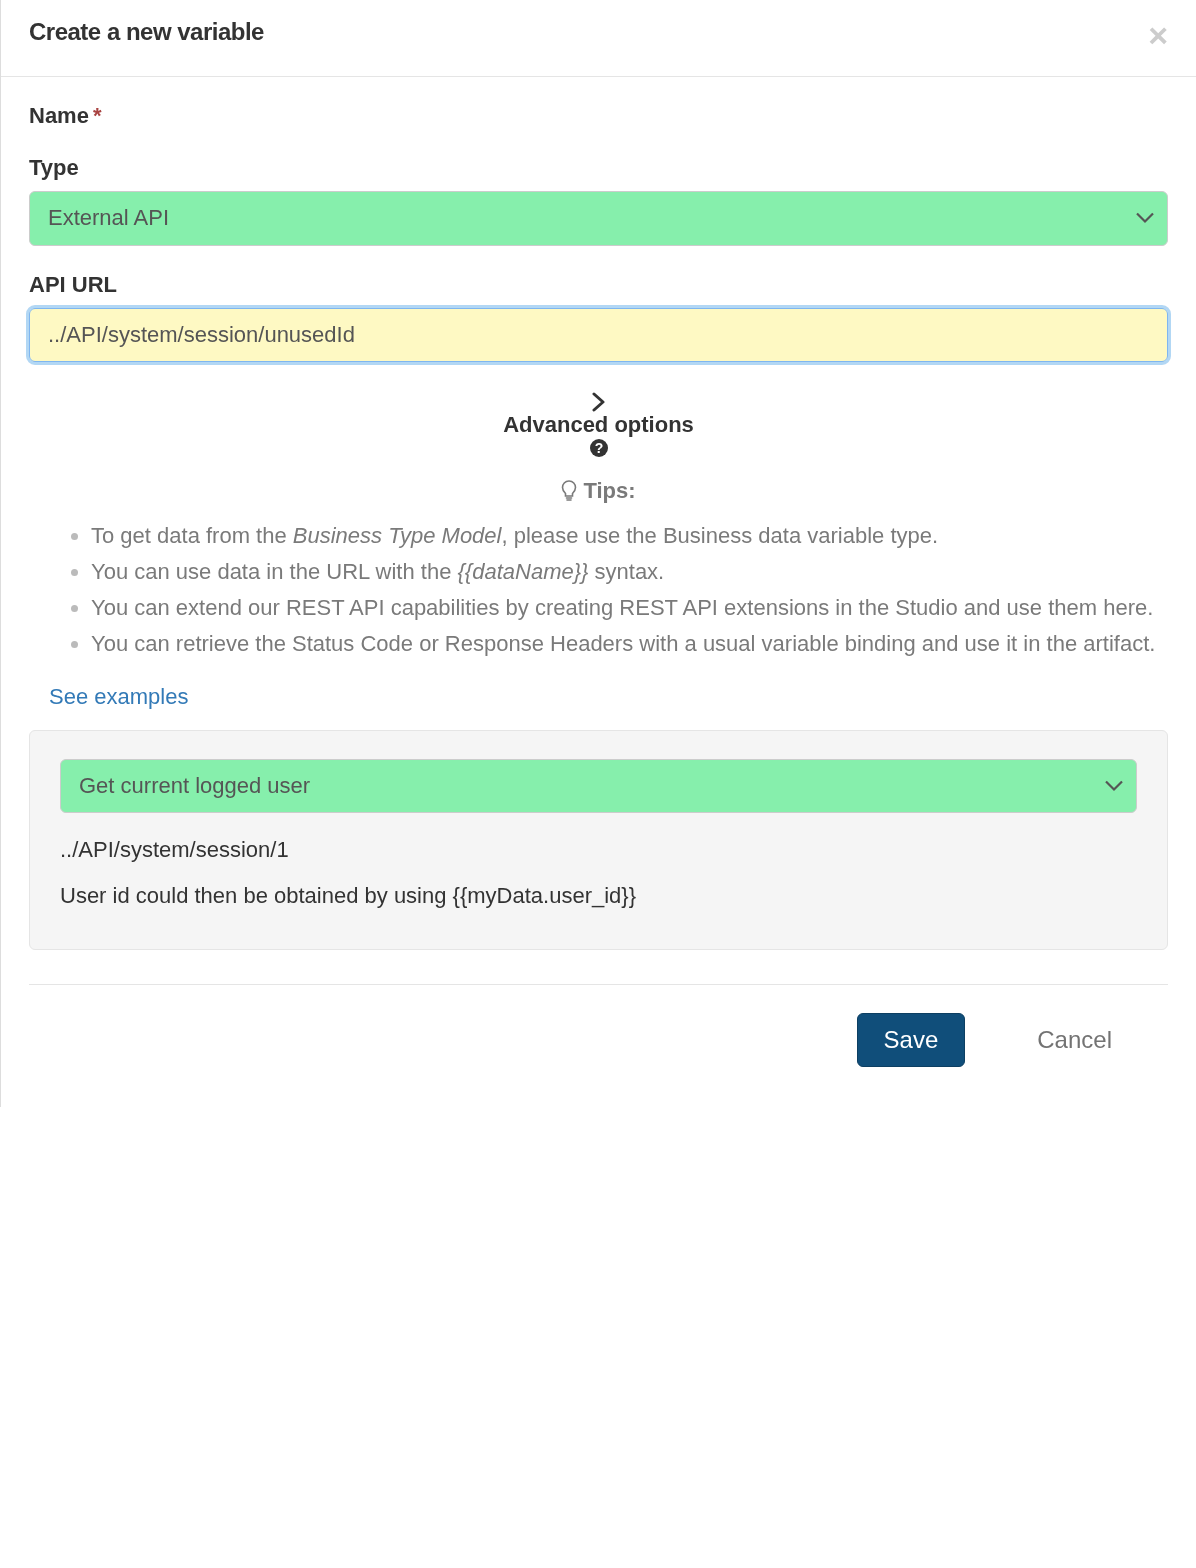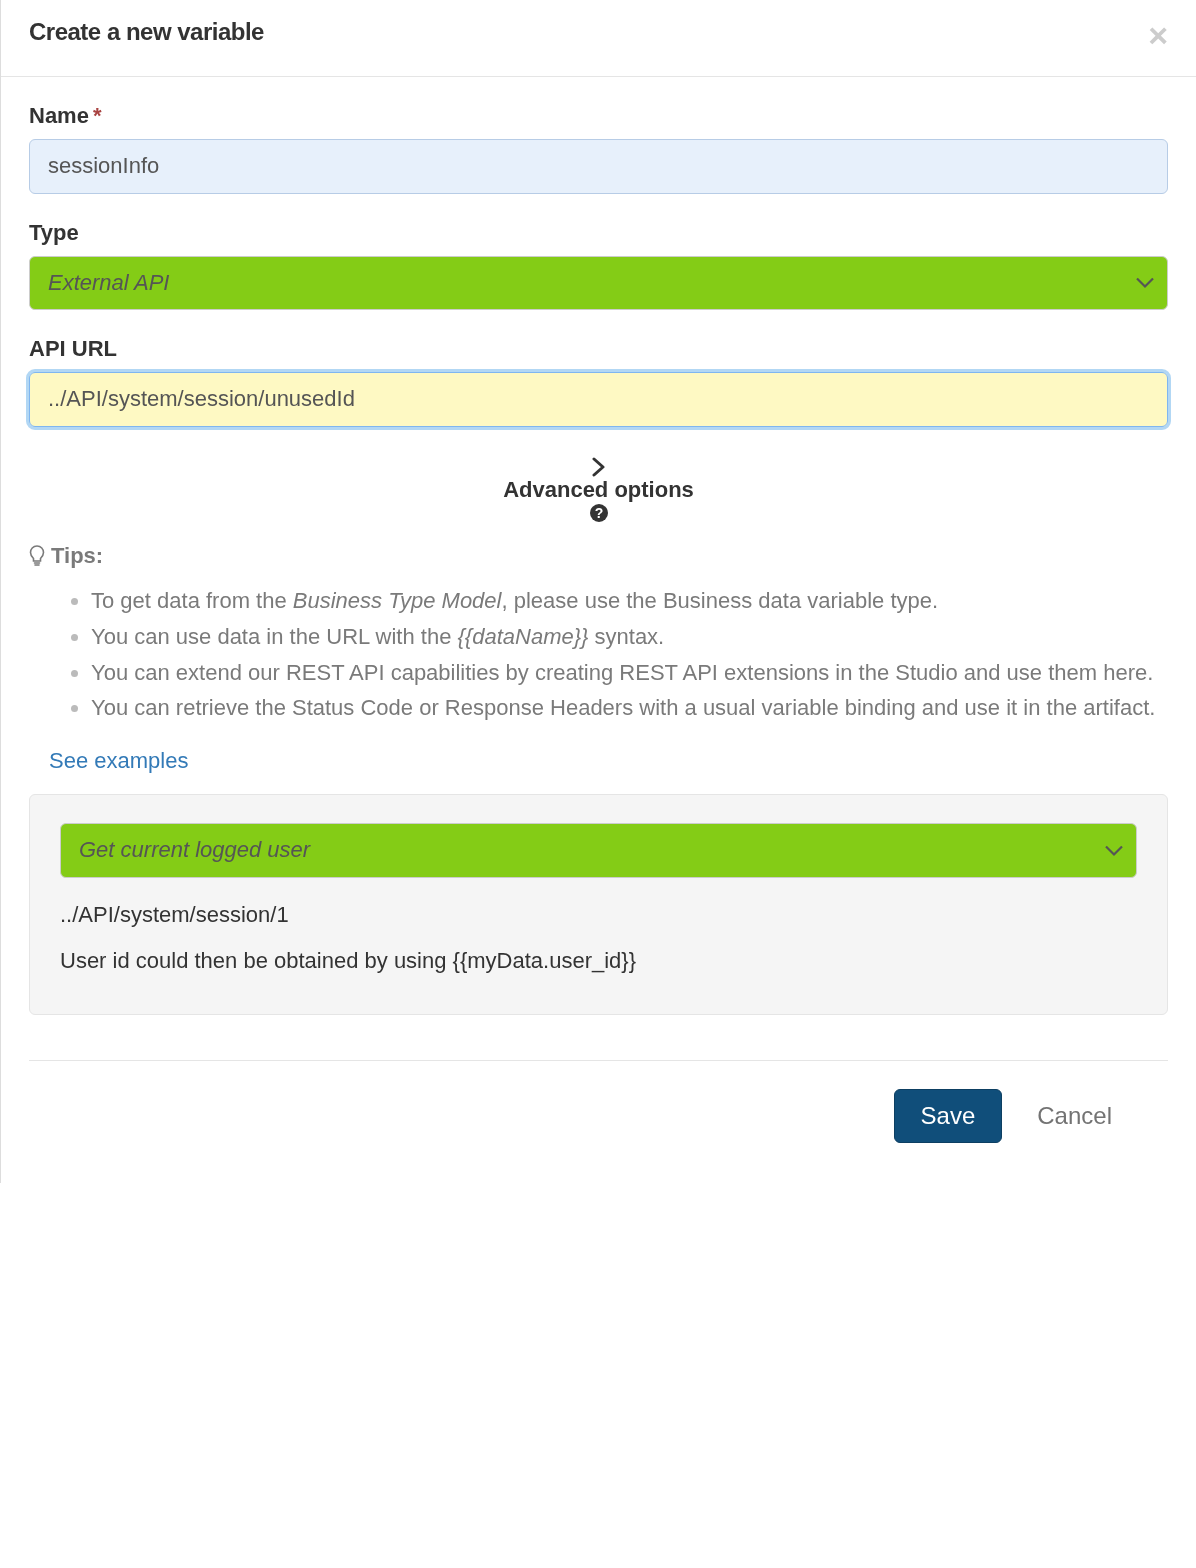--- a/index.html
+++ b/index.html
@@ -74,22 +74,21 @@
     outline-offset: 0;
   }
   .select-wrap {
     position: relative;
   }
   select.form-control {
     -webkit-appearance: none;
     -moz-appearance: none;
     appearance: none;
     padding-right: 20px;
-    background: #84cc16;
-    font-style: italic;
+    background: #86efac;
   }
   .select-caret {
     position: absolute;
     right: 14px;
     top: 50%;
     transform: translateY(-50%);
     pointer-events: none;
     color: #555;
   }
   .select-caret svg { display:block; }
@@ -106,20 +105,21 @@
   .adv-caret svg, .help-icon svg, .bulb-icon svg { display:block; }
   .help-icon { color: #333; }
   .tips-row {
     display: flex;
     align-items: center;
     gap: 6px;
     color: #7a7a7a;
     font-size: 22px;
     font-weight: 700;
     margin-top: 20px;
+    justify-content: center;
   }
   .bulb-icon { color: #7a7a7a; }
   ul.tips-list {
     margin: 16px 0 24px 0;
     padding-left: 62px;
     color: #7a7a7a;
     font-size: 22px;
     line-height: 1.45;
   }
   ul.tips-list li {
@@ -145,27 +145,27 @@
     padding: 28px 30px 40px 30px;
     margin-top: 6px;
   }
   .examples-panel .select-wrap { margin-bottom: 24px; }
   .example-line {
     font-size: 22px;
     color: #333;
     margin-bottom: 20px;
   }
   .modal-footer {
-    margin-top: 45px;
+    margin-top: 34px;
     border-top: 1px solid #e5e5e5;
     padding: 28px 0 40px 0;
     display: flex;
     justify-content: flex-end;
     align-items: center;
-    gap: 35px;
+    gap: 72px;
   }
   .btn-save {
     background: #104e7a;
     color: #fff;
     border: 1px solid #0d3f62;
     font-size: 24px;
     padding: 12px 26px;
     border-radius: 6px;
     cursor: pointer;
     font-weight: 400;
@@ -190,21 +190,20 @@
       <span>×</span>
     </button>
   </div>
 
   <div class="modal-body">
 
     <div class="form-group">
       <label class="form-label">
         <span>Name</span><span class="required-star">*</span>
       </label>
-      <input type="text" class="form-control highlight" value="sessionInfo" style="">
     </div>
 
     <div class="form-group">
       <label class="form-label">Type</label>
       <div class="select-wrap">
         <select class="form-control">
           <option>External API</option>
         </select>
         <span class="select-caret">
           <svg width="18" height="11" viewBox="0 0 18 11">

